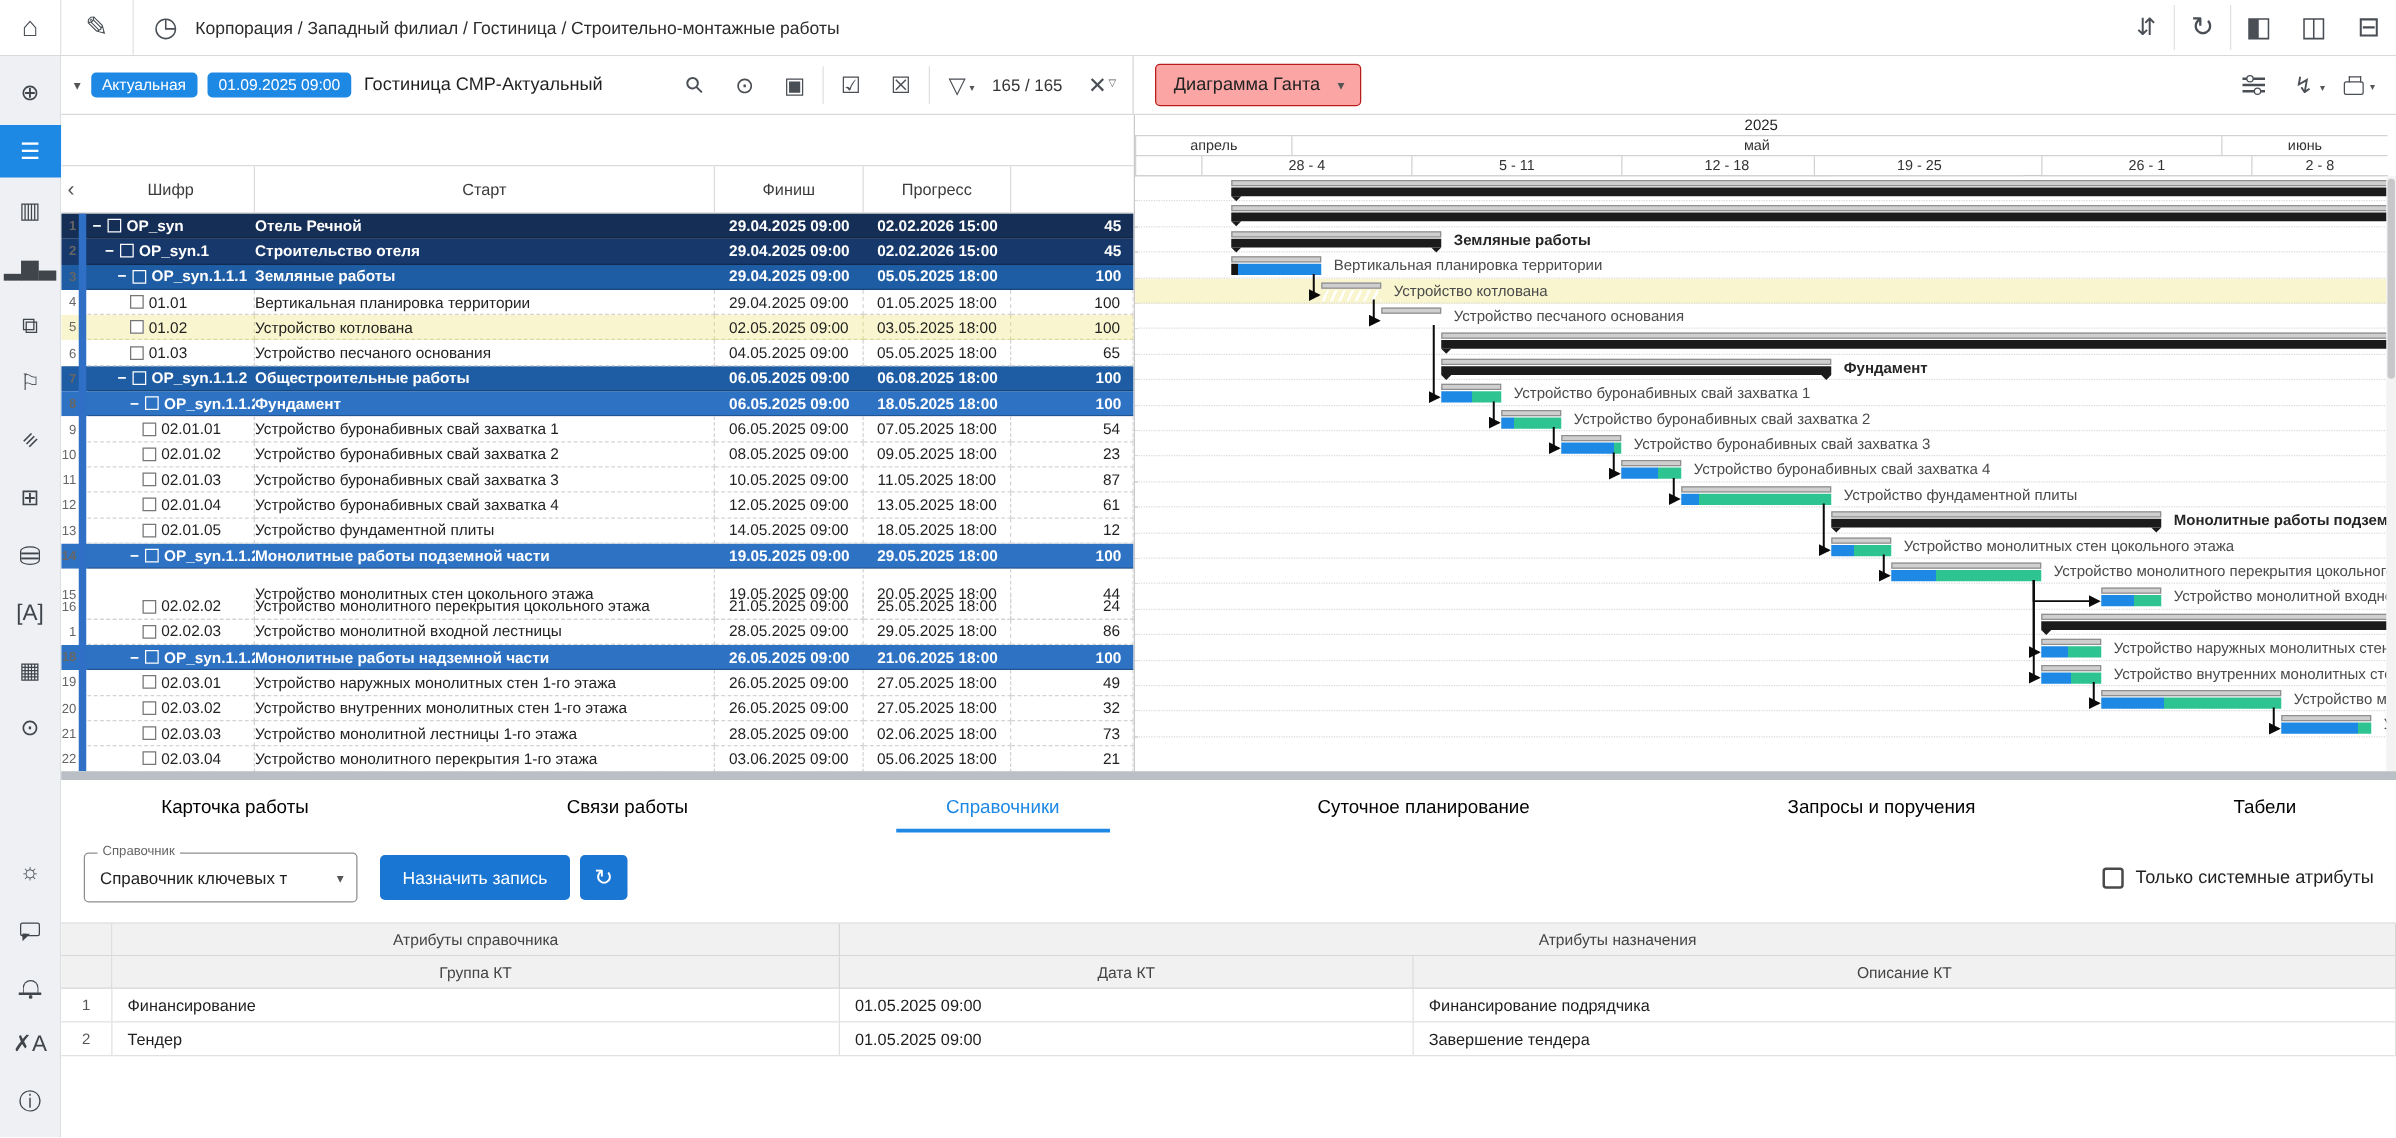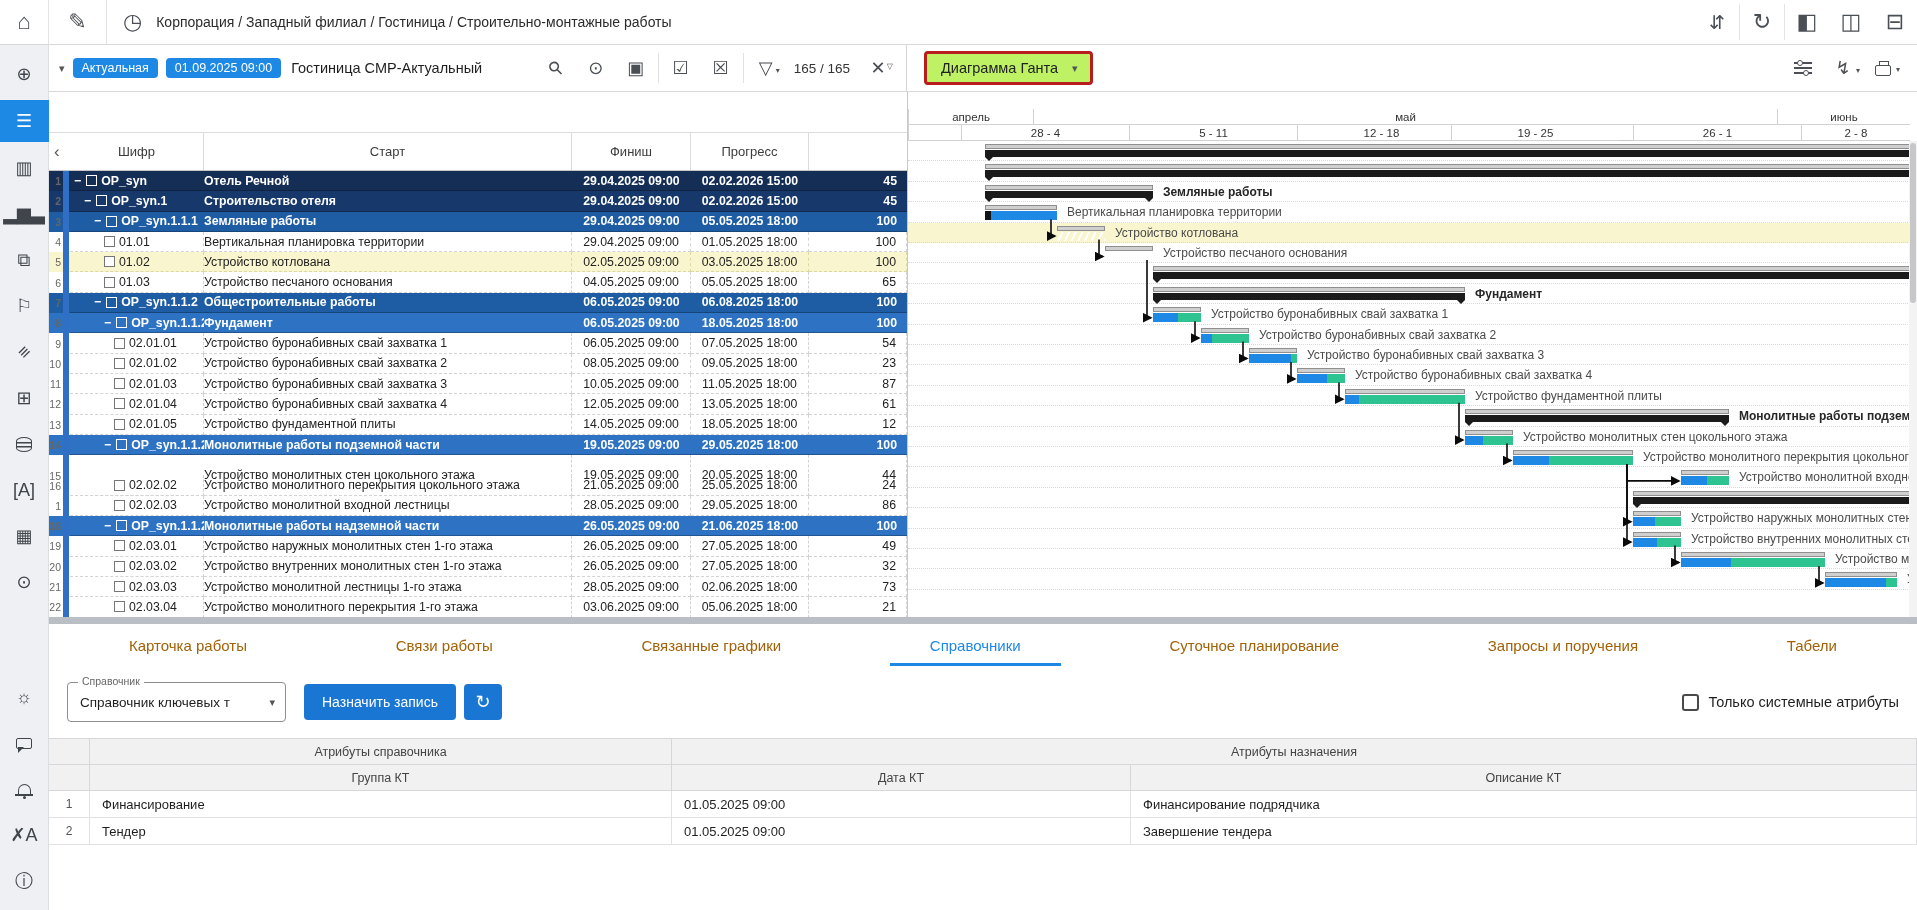--- a/index.html
+++ b/index.html
@@ -46,21 +46,21 @@
 .badge{background:#1e88e5;color:#fff;font-size:12.5px;border-radius:4px;padding:3px 9px;margin-left:8px;white-space:nowrap}
 .sched-title{font-size:14.5px;color:#1f1f1f;margin-left:10px;white-space:nowrap}
 .t2-ic{width:40px;display:flex;align-items:center;justify-content:center;cursor:pointer}
 .t2-ic .g{font-size:18px}
 .t2-sep{width:1px;height:30px;background:#e0e0e3;margin:0 2px}
 .fcount{font-size:13.5px;color:#333;margin:0 8px;white-space:nowrap}
 .filter-ic{position:relative}
 .filter-ic::after{content:"▾";position:absolute;right:6px;bottom:2px;font-size:8px;color:#555}
 .clear-ic{position:relative}
 .clear-ic::after{content:"▽";position:absolute;right:5px;top:3px;font-size:8px;color:#555}
-.view-select{height:34px;border:3px solid #b91c1c;border-radius:4px;display:flex;align-items:center;gap:14px;padding:0 12px 0 14px;font-size:14.5px;color:#222;cursor:pointer;background:#bef264}
+.view-select{height:34px;border:1px solid #b91c1c;border-radius:4px;display:flex;align-items:center;gap:14px;padding:0 12px 0 14px;font-size:14.5px;color:#222;cursor:pointer;background:#fca5a5}
 .drop-ic{position:relative}
 .drop-ic::after{content:"▾";position:absolute;right:3px;bottom:2px;font-size:8px;color:#555}
 
 .main{position:absolute;left:49px;top:92px;width:1868px;height:525px;background:#fff}
 .table-panel{position:absolute;left:0;top:0;width:858px;height:525px;overflow:hidden}
 .thead{position:absolute;left:0;top:40px;height:39px;width:858px;display:grid;grid-template-columns:21px 134px 368px 119px 118px 98px;border-top:1px solid #dcdcdc;border-bottom:1px solid #c6c6c6;background:#fff}
 .th{display:flex;align-items:center;justify-content:center;font-size:13px;color:#3c3c3c;border-right:1px solid #dcdcdc}
 .th:first-child{justify-content:flex-start;padding-left:5px;border-right:none}
 .collapse-btn{font-size:17px;color:#555;cursor:pointer}
 .tbody{position:absolute;left:0;top:79px;width:858px}
@@ -96,21 +96,21 @@
 .bt.wave{background-image:repeating-linear-gradient(115deg,rgba(255,255,255,0) 0 4px,rgba(255,255,255,.95) 4px 6px) !important}
 .glab{position:absolute;height:15px;line-height:15px;font-size:12px;color:#4a4a4a;white-space:nowrap}
 .glab.gs{color:#262626;font-weight:700}
 .g-svg{position:absolute;left:0;top:0;pointer-events:none}
 .g-scroll{position:absolute;right:0;top:49px;width:8px;height:476px;background:#f3f3f4}
 .g-thumb{position:absolute;left:1px;top:2px;width:6px;height:160px;border-radius:3px;background:#c7c7ca;cursor:pointer}
 
 .splitter{position:absolute;left:49px;top:617px;width:1868px;height:7px;background:#b9bfc5;cursor:row-resize}
 .bottom{position:absolute;left:49px;top:624px;width:1868px;height:286px;background:#fff}
 .tabs{display:flex;justify-content:space-between;align-items:stretch;height:42px;padding:0 40px}
-.tab{display:flex;align-items:center;padding:0 40px;font-size:15px;color:#a16207;cursor:pointer;position:relative;white-space:nowrap}
+.tab{display:flex;align-items:center;padding:0 40px;font-size:15px;color:#000000;cursor:pointer;position:relative;white-space:nowrap}
 .tab.active{color:#1e88e5}
 .tab.active::after{content:"";position:absolute;left:0;right:0;bottom:0;height:3px;background:#1e88e5}
 .controls{display:flex;align-items:center;padding:16px 16px 0 18px}
 .ref-select{position:relative;width:219px;height:40px;border:1px solid #8e8e92;border-radius:4px;display:flex;align-items:center;padding:0 10px 0 12px;cursor:pointer;background:#fff}
 .ref-label{position:absolute;left:10px;top:-8px;background:#fff;padding:0 4px;font-size:10.5px;color:#666}
 .ref-value{font-size:13.5px;color:#1f1f1f;white-space:nowrap;overflow:hidden;flex:1}
 .btn-primary{margin-left:18px;height:36px;border:none;border-radius:4px;background:#1976d2;color:#fff;font-size:14px;font-family:"Liberation Sans",sans-serif;padding:0 18px;cursor:pointer}
 .btn-refresh{margin-left:8px;width:38px;height:36px;border:none;border-radius:4px;background:#1976d2;color:#fff;font-size:18px;cursor:pointer}
 .sysattr{margin-left:auto;display:flex;align-items:center;gap:9px;font-size:14.5px;color:#1f1f1f;cursor:pointer;padding-right:2px}
 .sysattr .box{width:17px;height:17px;border:2px solid #4a4a4a;border-radius:3px;background:#fff}
@@ -520,20 +520,21 @@
               <span>02.03.04</span>
             </div>
             <div class="td td-name">Устройство монолитного перекрытия 1-го этажа</div>
             <div class="td td-start">03.06.2025 09:00</div>
             <div class="td td-fin">05.06.2025 18:00</div>
             <div class="td td-prog">21</div>
           </div>
         </div>
     </section>
     <section class="gantt-panel" id="gantt">
+        <div class="g-year">2025</div>
         <div class="g-mrow">
           <div class="g-cell" style="left: 0.2px; width: 124.8px;">апрель</div>
           <div class="g-cell" style="left: 125px; width: 744px;">май</div>
           <div class="g-cell" style="left: 869px; width: 133px;">июнь</div>
         </div>
         <div class="g-wrow">
           <div class="g-cell" style="left: 0.2px; width: 52.8px;"></div>
           <div class="g-cell" style="left: 53px; width: 168px;">28 - 4</div>
           <div class="g-cell" style="left: 221px; width: 168px; text-align: right;">5 - 11</div>
           <div class="g-cell" style="left: 389px; width: 168px;">12 - 18</div>
@@ -654,21 +655,20 @@
         </div>
       </section>
   </main>
 
   <div class="splitter"></div>
 
   <section class="bottom">
     <div class="tabs" id="tabs">
         <div class="tab">Карточка работы</div>
         <div class="tab">Связи работы</div>
-        <div class="tab">Связанные графики</div>
         <div class="tab active">Справочники</div>
         <div class="tab">Суточное планирование</div>
         <div class="tab">Запросы и поручения</div>
         <div class="tab">Табели</div>
       </div>
     <div class="controls">
       <div class="ref-select">
         <span class="ref-label">Справочник</span>
         <span class="ref-value">Справочник ключевых т</span>
         <span class="caret">▾</span>

